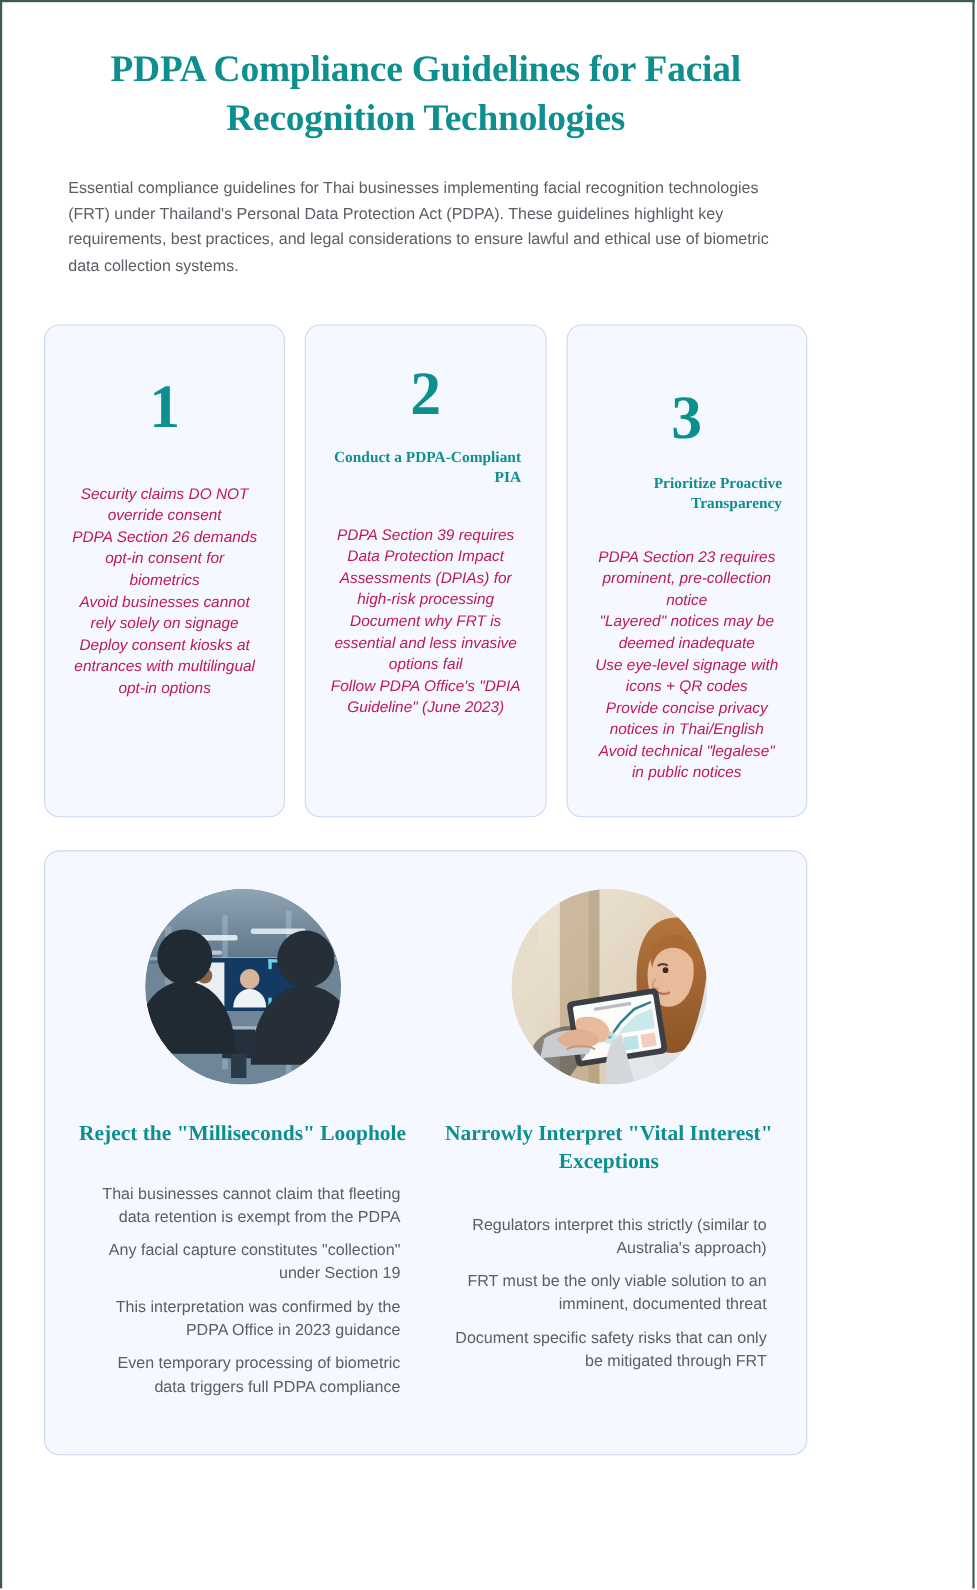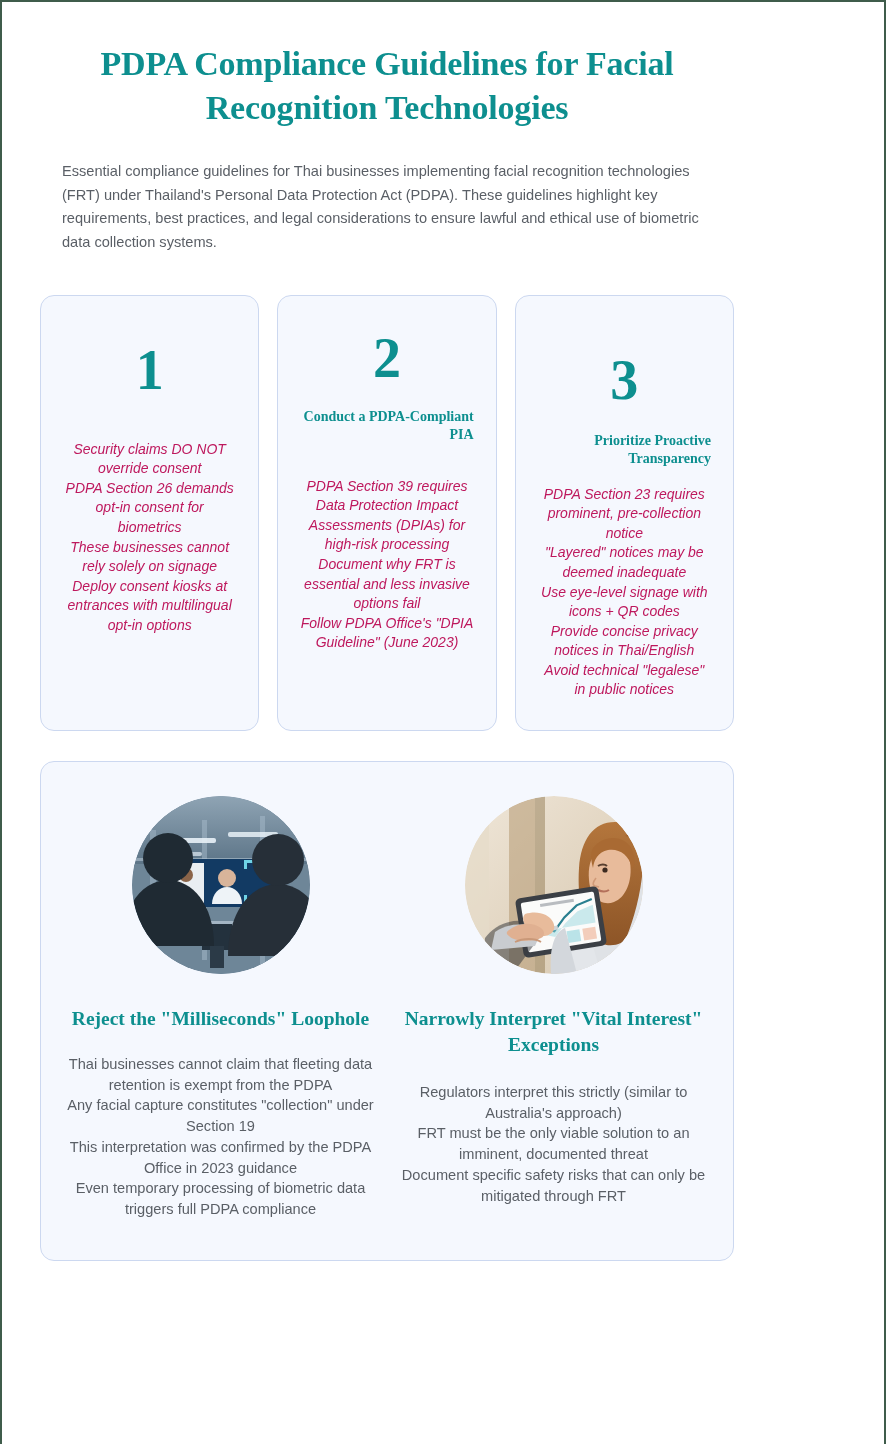--- a/index.html
+++ b/index.html
@@ -102,21 +102,21 @@
   }
   .card-points li { margin: 0; padding: 0; }
 
   
   .card.c1 .card-number { margin-top: 12px; }
   .card.c2 .card-number { margin-top: 0px; }
   .card.c2 .card-heading { margin-top: 22px; }
   .card.c2 .card-points { margin-top: 32px; }
   .card.c3 .card-number { margin-top: 22px; }
   .card.c3 .card-heading { margin-top: 24px; }
-  .card.c3 .card-points { margin-top: 16px; }
+  .card.c3 .card-points { margin-top: 28px; }
 
   
   .wide-card {
     background: #f5f8fe;
     border: 1px solid #ccd8f0;
     border-radius: 14px;
     box-sizing: border-box;
     margin-top: 30px;
     padding: 34px 26px 40px 26px;
     display: flex;
@@ -148,41 +148,41 @@
   }
   .feature-points {
     list-style: none;
     margin: 22px 0 0 0;
     padding: 0;
     text-align: center;
     font-size: 14.6px;
     line-height: 1.42;
     color: #5a5f66;
   }
-  .feature-points li { margin: 0; padding: 0; }
+  .feature-points li { margin: 10px; padding: 0; text-align: right; }
   .feature.f2 .feature-points { margin-top: 24px; }
 </style>
 </head>
 <body>
 
 <div class="page-frame"></div>
 
 <div class="page">
 
   <h1 class="title">PDPA Compliance Guidelines for Facial Recognition Technologies</h1>
   <p class="subtitle">Essential compliance guidelines for Thai businesses implementing facial recognition technologies (FRT) under Thailand's Personal Data Protection Act (PDPA). These guidelines highlight key requirements, best practices, and legal considerations to ensure lawful and ethical use of biometric data collection systems.</p>
 
   <div class="card-row">
 
     <div class="card c1">
       <div class="card-number">1</div>
       <ul class="card-points">
         <li>Security claims DO NOT override consent</li>
         <li>PDPA Section 26 demands opt-in consent for biometrics</li>
-        <li>These businesses cannot rely solely on signage</li>
+        <li>Avoid businesses cannot rely solely on signage</li>
         <li>Deploy consent kiosks at entrances with multilingual opt-in options</li>
       </ul>
     </div>
 
     <div class="card c2">
       <div class="card-number">2</div>
       <div class="card-heading">Conduct a PDPA-Compliant PIA</div>
       <ul class="card-points">
         <li>PDPA Section 39 requires Data Protection Impact Assessments (DPIAs) for high-risk processing</li>
         <li>Document why FRT is essential and less invasive options fail</li>

